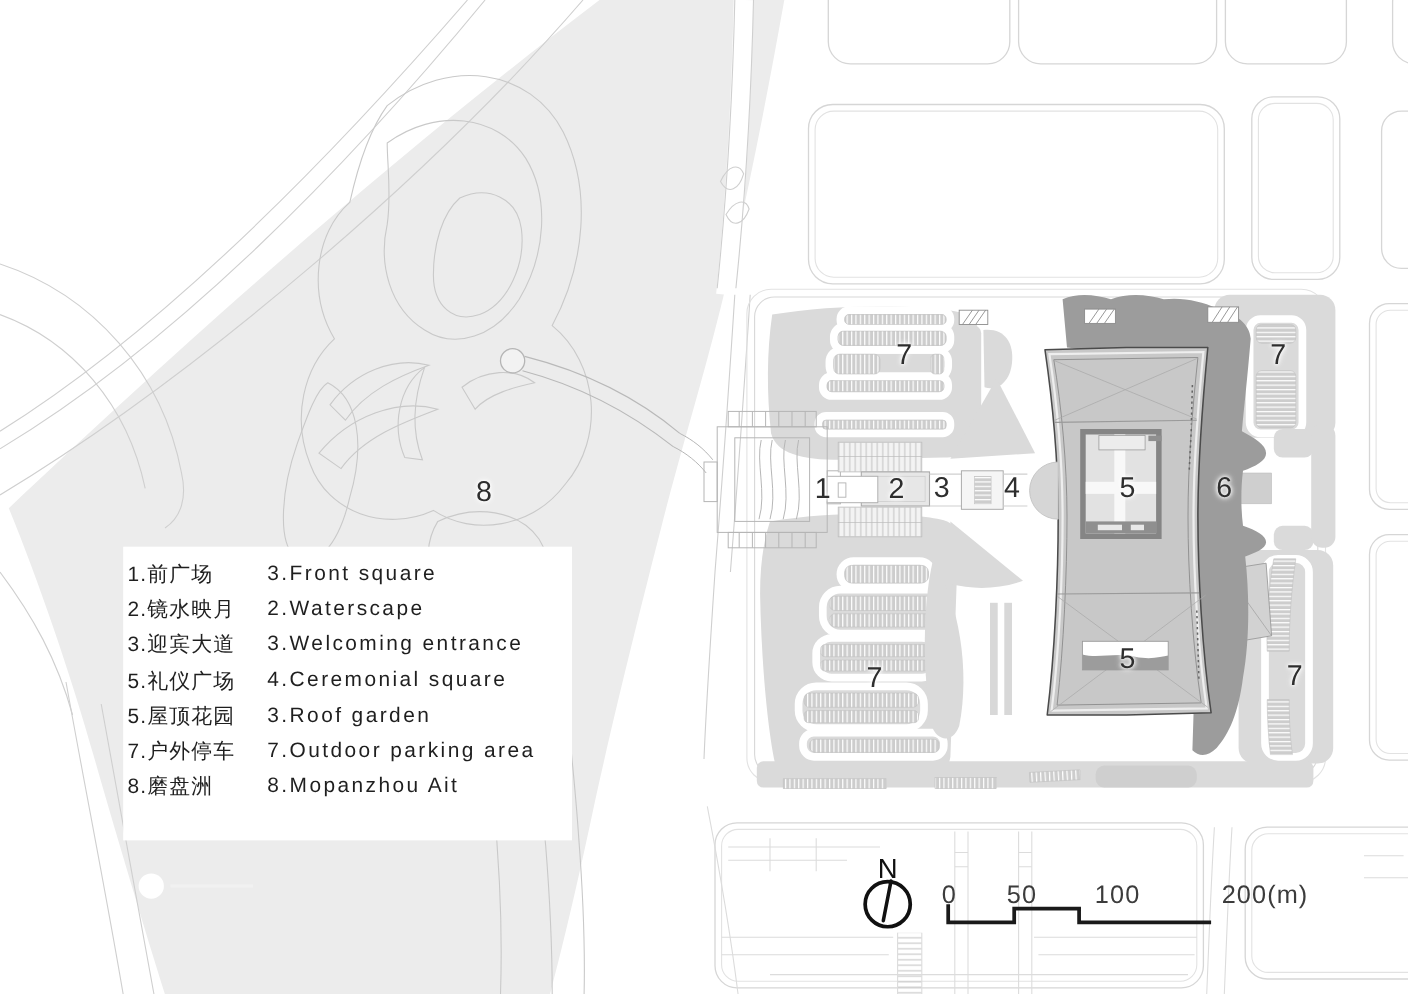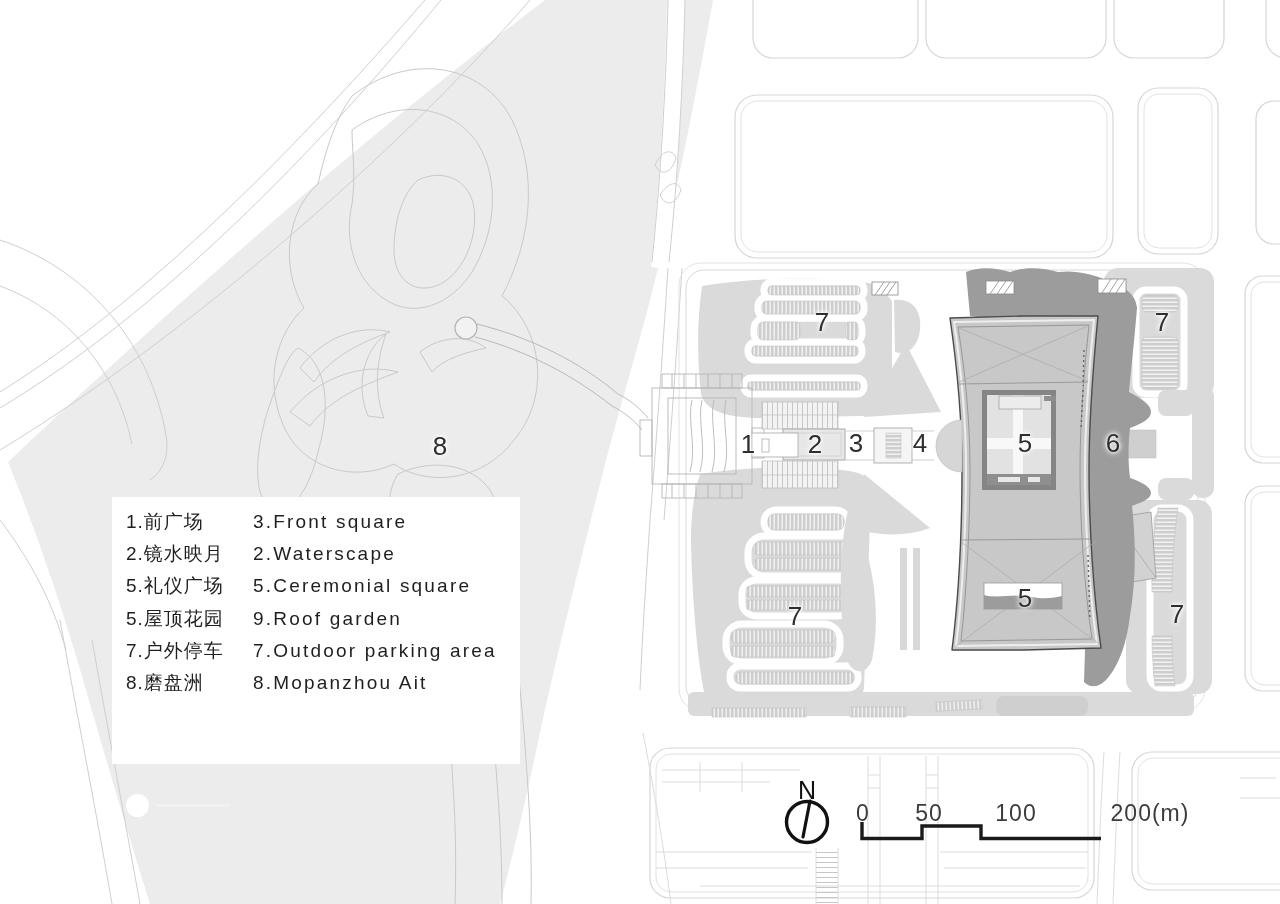--- a/index.html
+++ b/index.html
@@ -18,21 +18,21 @@
   .thin{stroke:#cfcfcf;fill:none;stroke-width:1;}
   .blk{fill:#ffffff;stroke:var(--outline);stroke-width:1.2;}
   .blk-in{fill:none;stroke:#e2e2e2;stroke-width:1;}
   .lane{fill:none;stroke:#ffffff;stroke-width:7;stroke-linejoin:round;}
   .strip{stroke:#bfbfbf;stroke-width:.5;}
   .faint{stroke:#dcdcdc;fill:none;stroke-width:1;}
   .marker{position:absolute;transform:translate(-50%,-50%);font-size:26px;
     color:#2e2e2e;letter-spacing:0;line-height:1;
     text-shadow:0 0 3px #fff,0 0 5px #fff,0 0 7px #fff;}
   .legend{position:absolute;left:112px;top:497px;width:408px;height:267px;
-    background:#fff;padding:9px 0 0 14px;box-sizing:border-box;}
+    background:#fff;padding:9px 0 0 4px;box-sizing:border-box;}
   .legend-row{display:flex;height:32.2px;align-items:center;font-size:19px;}
   .legend-zh{width:127px;letter-spacing:1px;}
   .legend-en{letter-spacing:2.2px;}
   .title-bar{position:absolute;left:115px;top:826px;display:flex;font-weight:bold;font-size:21px;}
   .title-zh{letter-spacing:4px;width:130px;}
   .title-en{letter-spacing:2.5px;}
   .north-n{position:absolute;left:807px;top:776px;transform:translateX(-50%);
     font-size:25px;color:#111;}
   .scale-label{position:absolute;top:800px;transform:translateX(-50%);
     font-size:23px;color:#3c3c3c;letter-spacing:1px;}
@@ -338,26 +338,30 @@
 <div class="legend">
   <div class="legend-row">
     <span class="legend-zh">1.前广场</span>
     <span class="legend-en">3.Front square</span>
   </div>
   <div class="legend-row">
     <span class="legend-zh">2.镜水映月</span>
     <span class="legend-en">2.Waterscape</span>
   </div>
   <div class="legend-row">
+    <span class="legend-zh">3.迎宾大道</span>
+    <span class="legend-en">3.Welcoming entrance</span>
+  </div>
+  <div class="legend-row">
     <span class="legend-zh">5.礼仪广场</span>
-    <span class="legend-en">5.Ceremonial square</span>
+    <span class="legend-en">4.Ceremonial square</span>
   </div>
   <div class="legend-row">
     <span class="legend-zh">5.屋顶花园</span>
-    <span class="legend-en">9.Roof garden</span>
+    <span class="legend-en">3.Roof garden</span>
   </div>
   <div class="legend-row">
     <span class="legend-zh">7.户外停车</span>
     <span class="legend-en">7.Outdoor parking area</span>
   </div>
   <div class="legend-row">
     <span class="legend-zh">8.磨盘洲</span>
     <span class="legend-en">8.Mopanzhou Ait</span>
   </div>
 </div>

